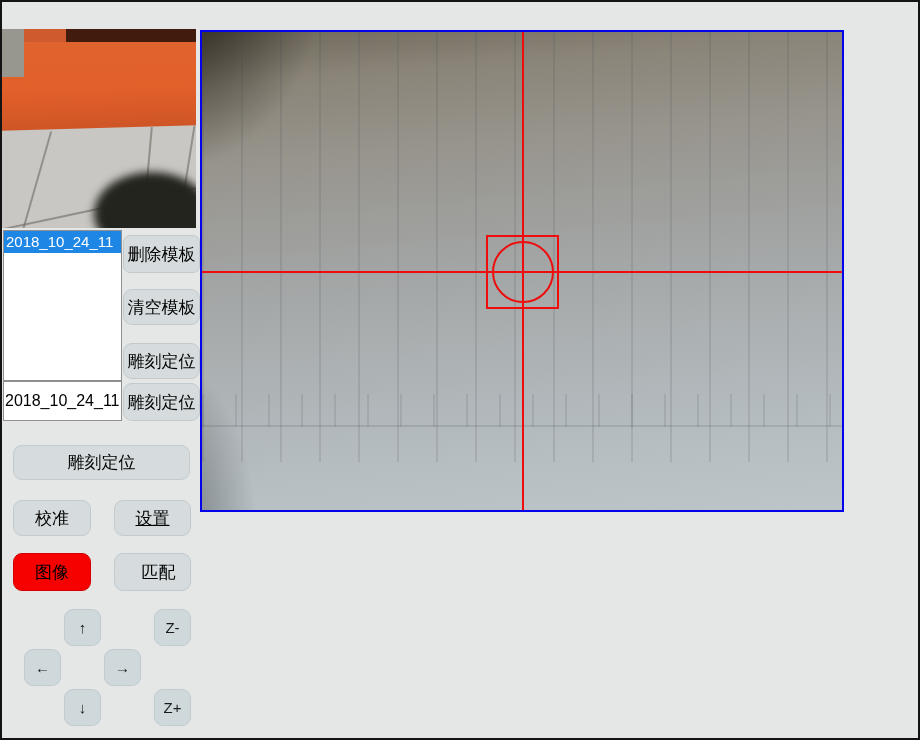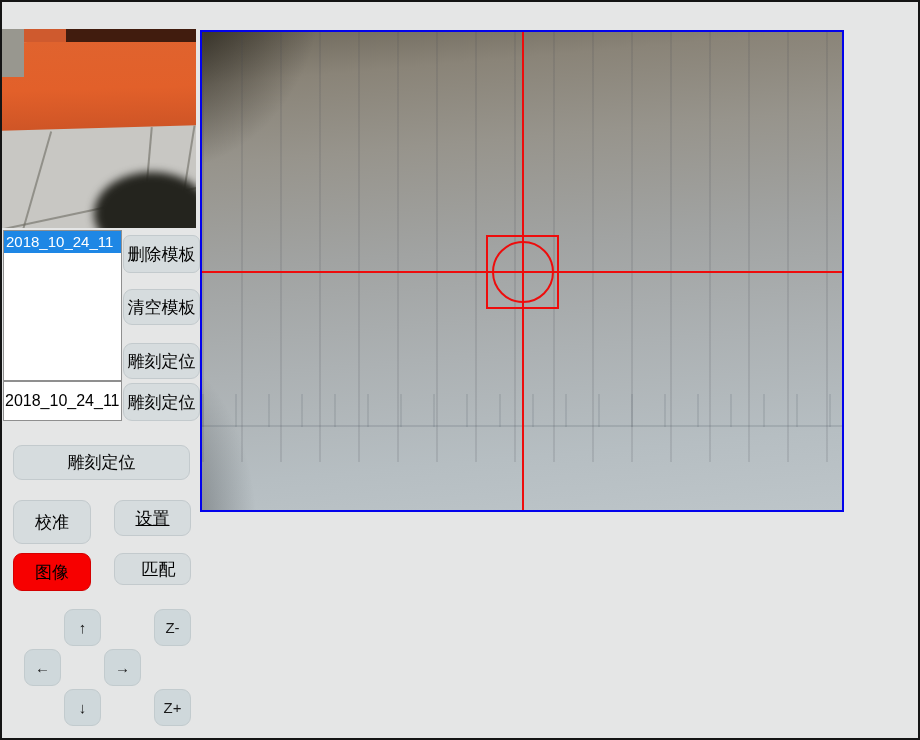--- a/index.html
+++ b/index.html
@@ -70,24 +70,24 @@
     position:absolute; background:#d6dcde; border:1px solid #c3cacd;
     border-radius:9px; font-size:17px; color:#000;
     display:flex; align-items:center; justify-content:center;
     cursor:pointer; font-family:inherit;
   }
   .btn-del   { left:121px; top:233px; width:77px; height:38px;border-radius:7px; }
   .btn-clear { left:121px; top:287px; width:77px; height:36px; }
   .btn-eng   { left:121px; top:341px; width:77px; height:36px; }
   .btn-add   { left:121px; top:381px; width:77px; height:38px; }
   .btn-cut   { left:11px;  top:443px; width:177px; height:35px; }
-  .btn-cal   { left:11px;  top:498px; width:78px;  height:44px;text-align:center; }
+  .btn-cal   { left:11px;  top:498px; width:78px;  height:36px;text-align:center; }
   .btn-set   { left:112px; top:498px; width:77px;  height:36px;text-decoration:underline; }
   .btn-img   { left:11px;  top:551px; width:78px;  height:38px; background:#f70000; border-color:#d40000; }
-  .btn-match { left:112px; top:551px; width:77px;  height:32px;padding-left:12px; }
+  .btn-match { left:112px; top:551px; width:77px;  height:38px;padding-left:12px; }
   .jog {
     position:absolute; width:37px; height:37px;
     background:#cfd8db; border:1px solid #c2cbce; border-radius:9px;
     font-size:15px; color:#1a1a1a;
     display:flex; align-items:center; justify-content:center; cursor:pointer;
     font-family:inherit;
   }
   .jog-up    { left:62px;  top:607px; }
   .jog-zm    { left:152px; top:607px; }
   .jog-left  { left:22px;  top:647px; }

